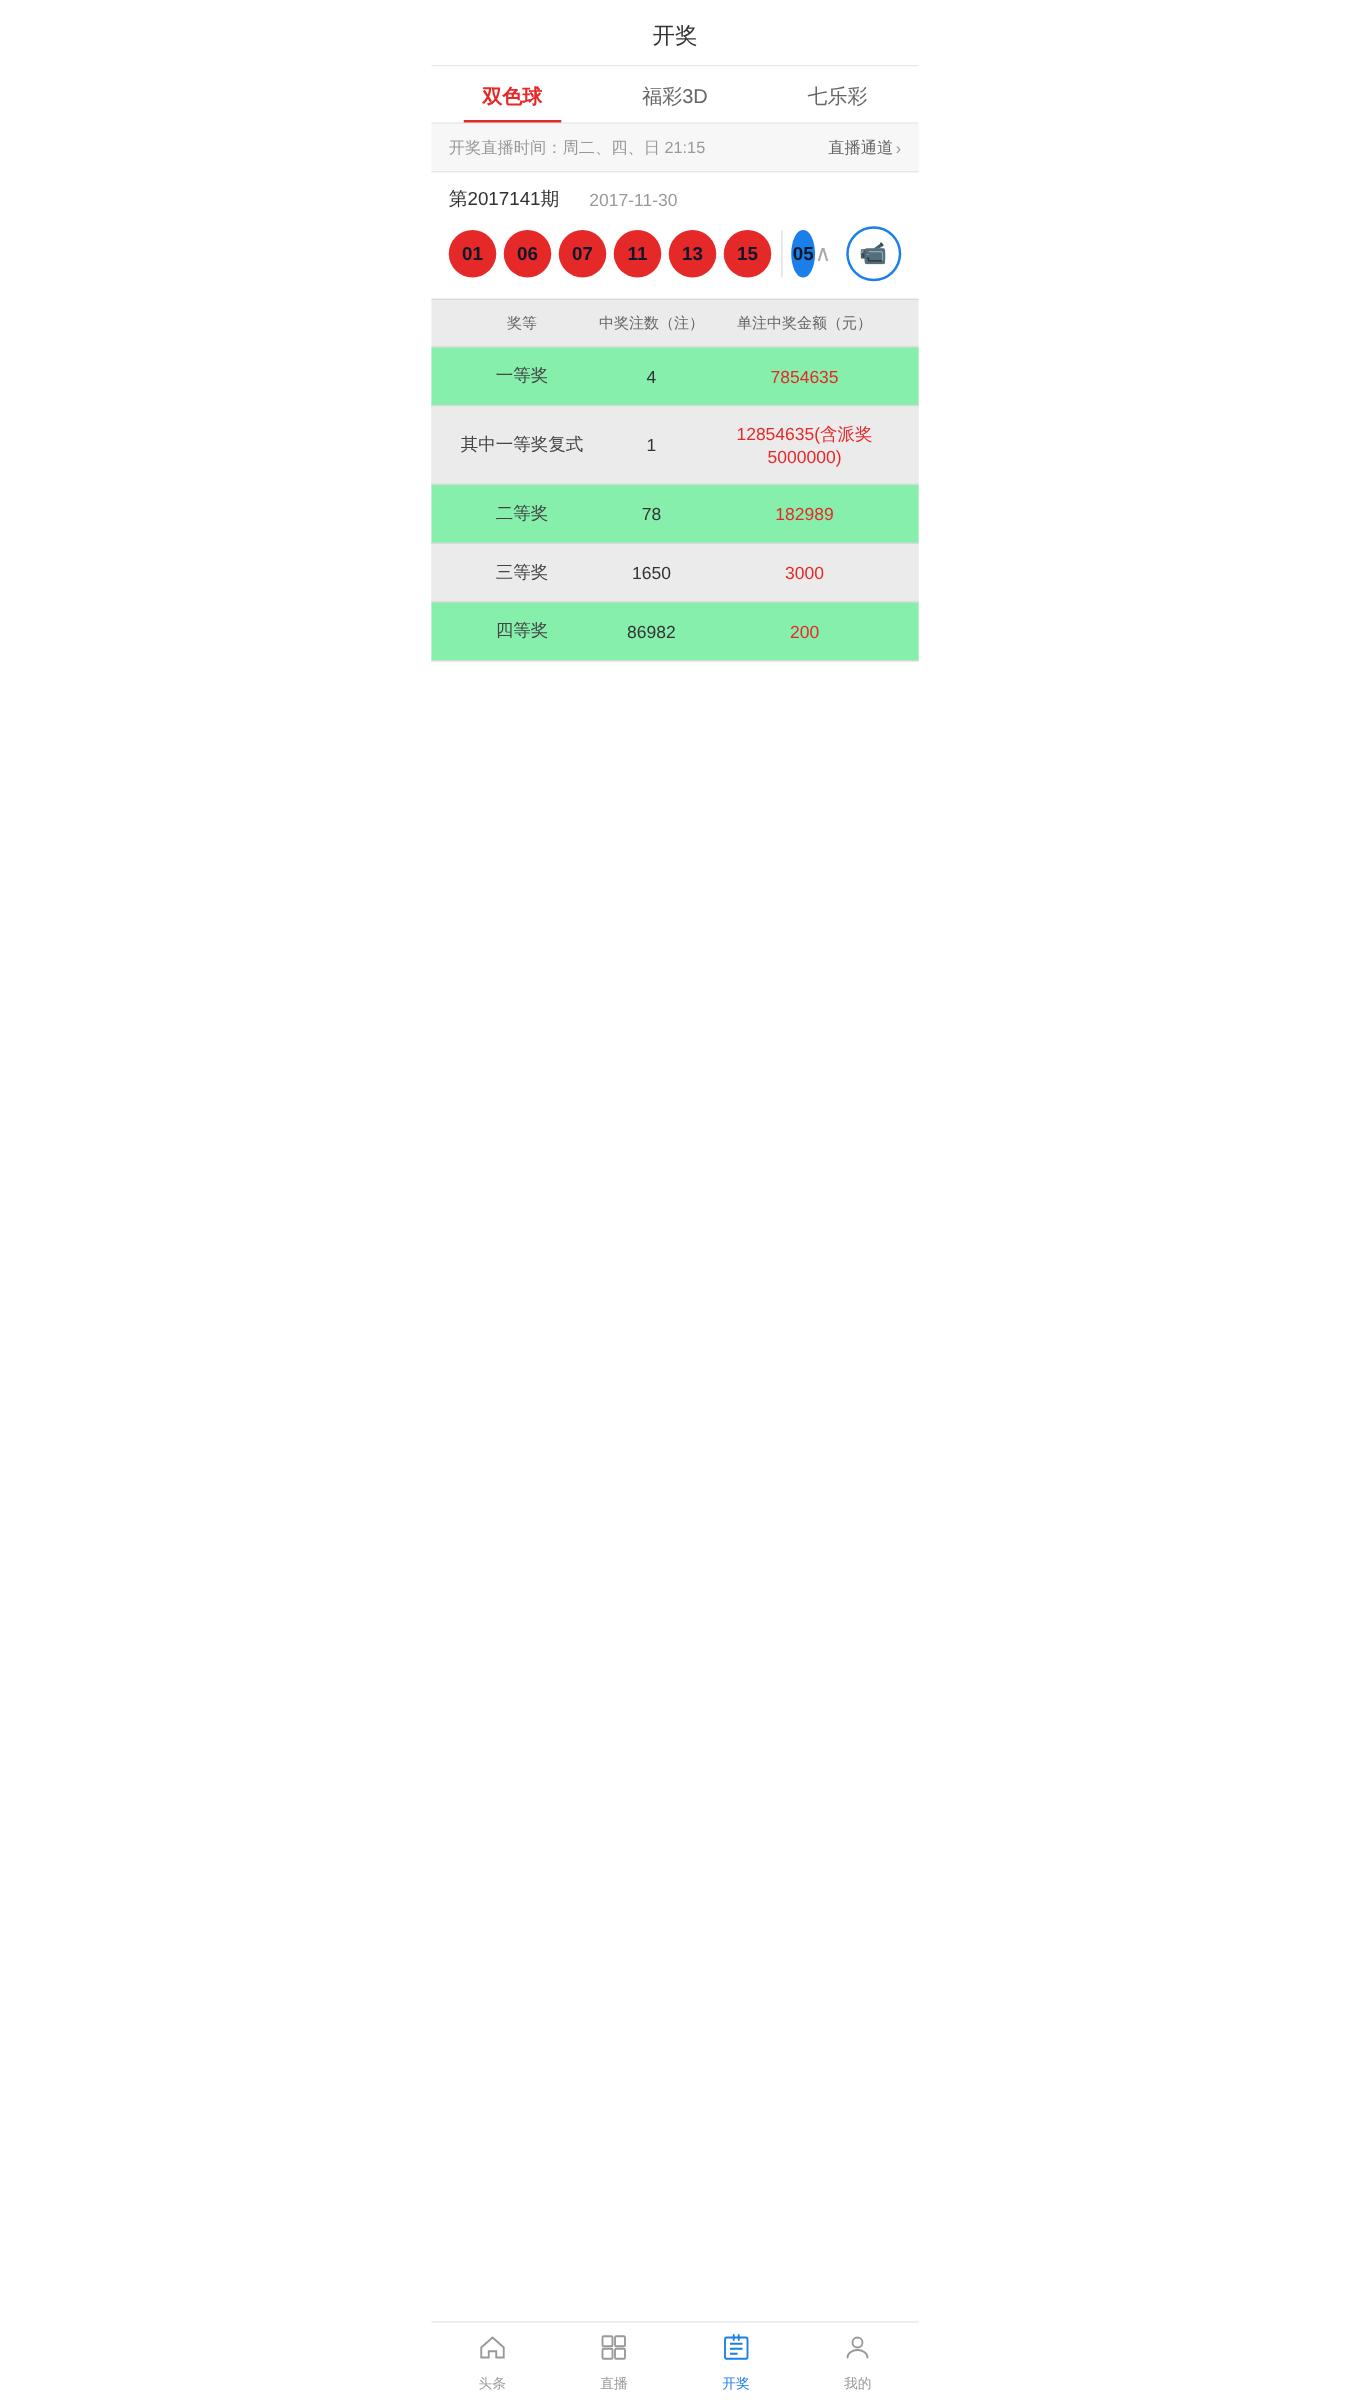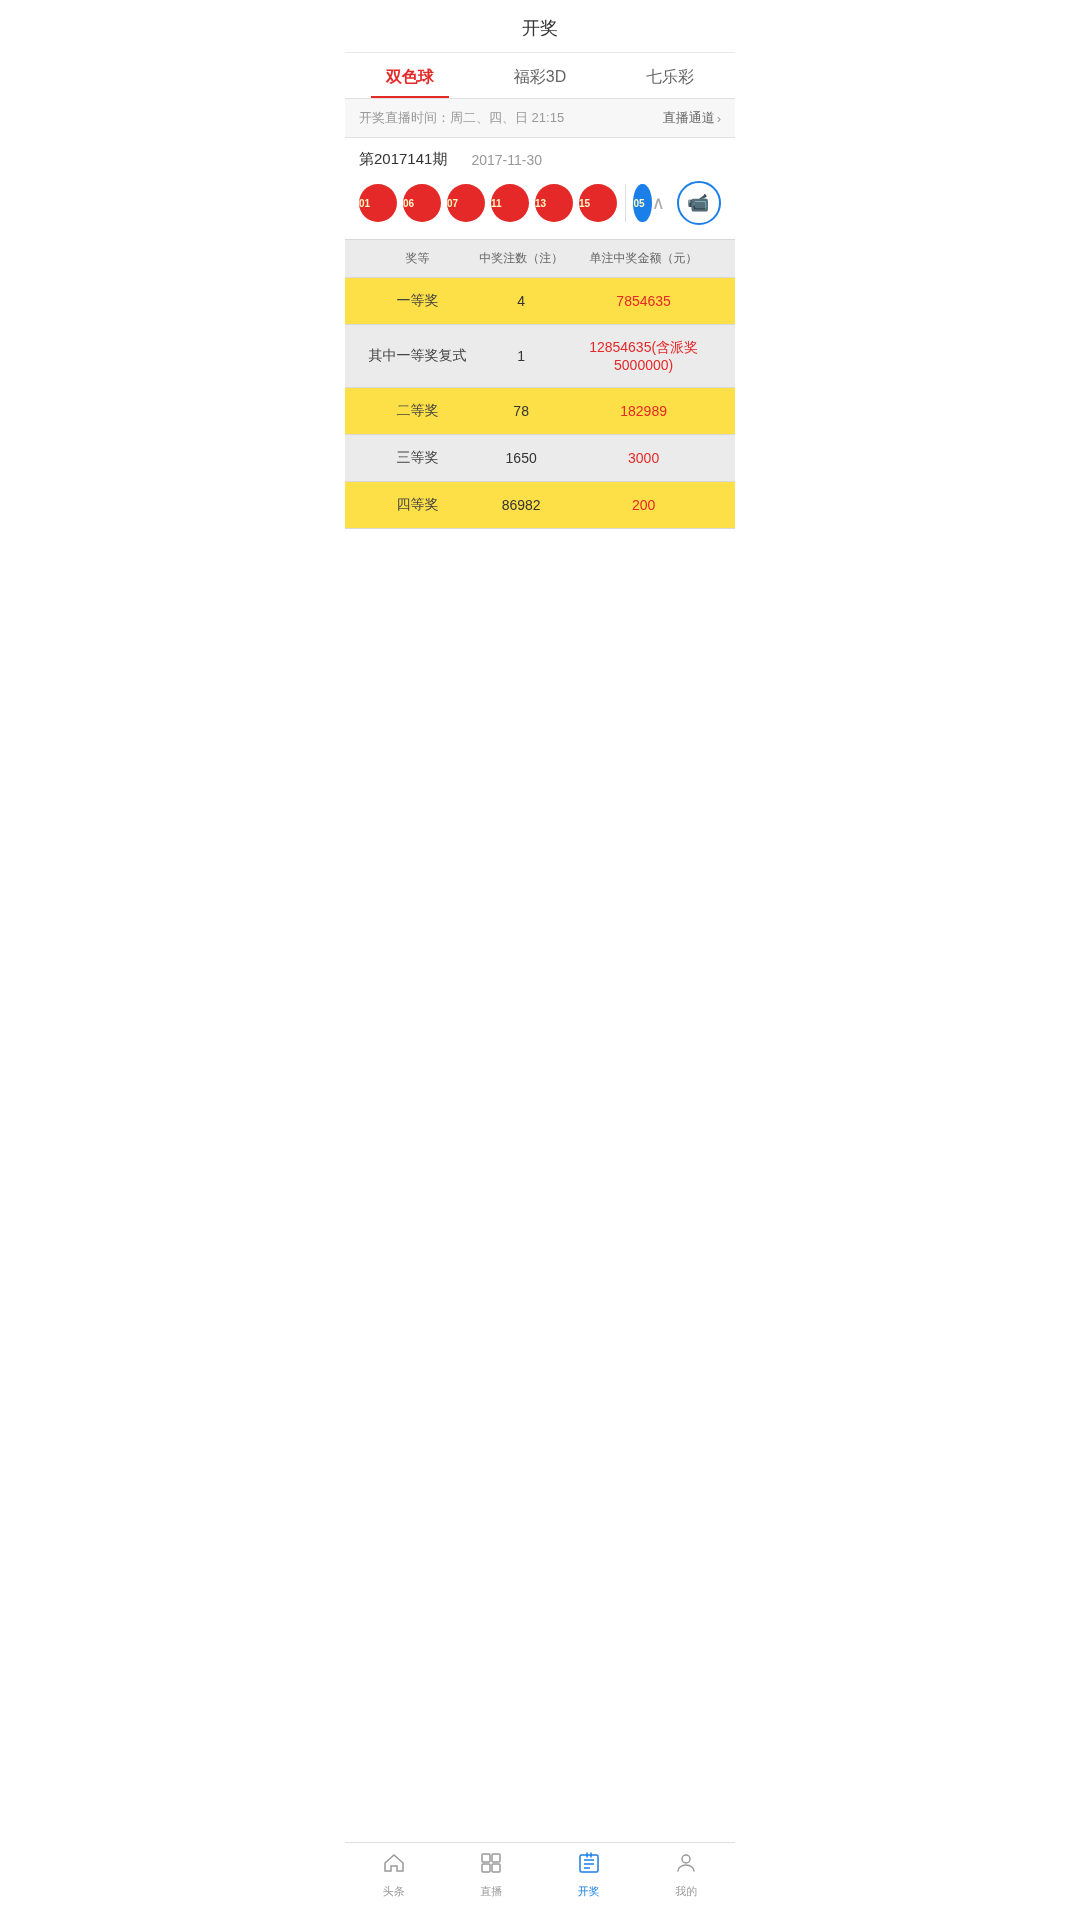--- a/index.html
+++ b/index.html
@@ -108,24 +108,24 @@
     .red-balls {
       display: flex;
       gap: 6px;
     }
     .ball {
       width: 38px;
       height: 38px;
       border-radius: 50%;
       display: flex;
       align-items: center;
-      justify-content: flex-start;
-      font-size: 10px;
+      justify-content: center;
+      font-size: 15px;
       font-weight: 700;
-      color: #fef9c3;
+      color: #0f172a;
     }
     .ball.red { background: #e52929; }
     .ball.blue { background: #1a7fe8; }
 
     .divider-vertical {
       width: 1px;
       height: 38px;
       background: #ddd;
       margin: 0 8px;
     }
@@ -182,34 +182,34 @@
     }
     .col-name { flex: 1.2; text-align: center; }
     .col-count { flex: 1; text-align: center; }
     .col-amount { flex: 1.6; text-align: center; }
 
     .prize-row {
       display: flex;
       align-items: center;
       padding: 14px 16px;
       border-bottom: 1px solid #d8d8d8;
-      background: #fde047;
+      background: #86efac;
     }
     .prize-row:nth-child(odd) { background: #ebebeb; }
     .prize-row .col {
       font-size: 14px;
     }
     .prize-row .col-name { color: #444; text-align: center; }
     .prize-row .col-count { color: #333; text-align: center; }
     .prize-row .col-amount { color: #e52929; text-align: center; font-weight: 500; }
 
     
     .bottom-nav {
       position: fixed;
-      bottom: 15px;
+      bottom: 0;
       left: 50%;
       transform: translateX(-50%);
       width: 390px;
       display: flex;
       border-top: 1px solid #e0e0e0;
       background: #fff;
       z-index: 100;
     }
     .nav-item {
       flex: 1;

